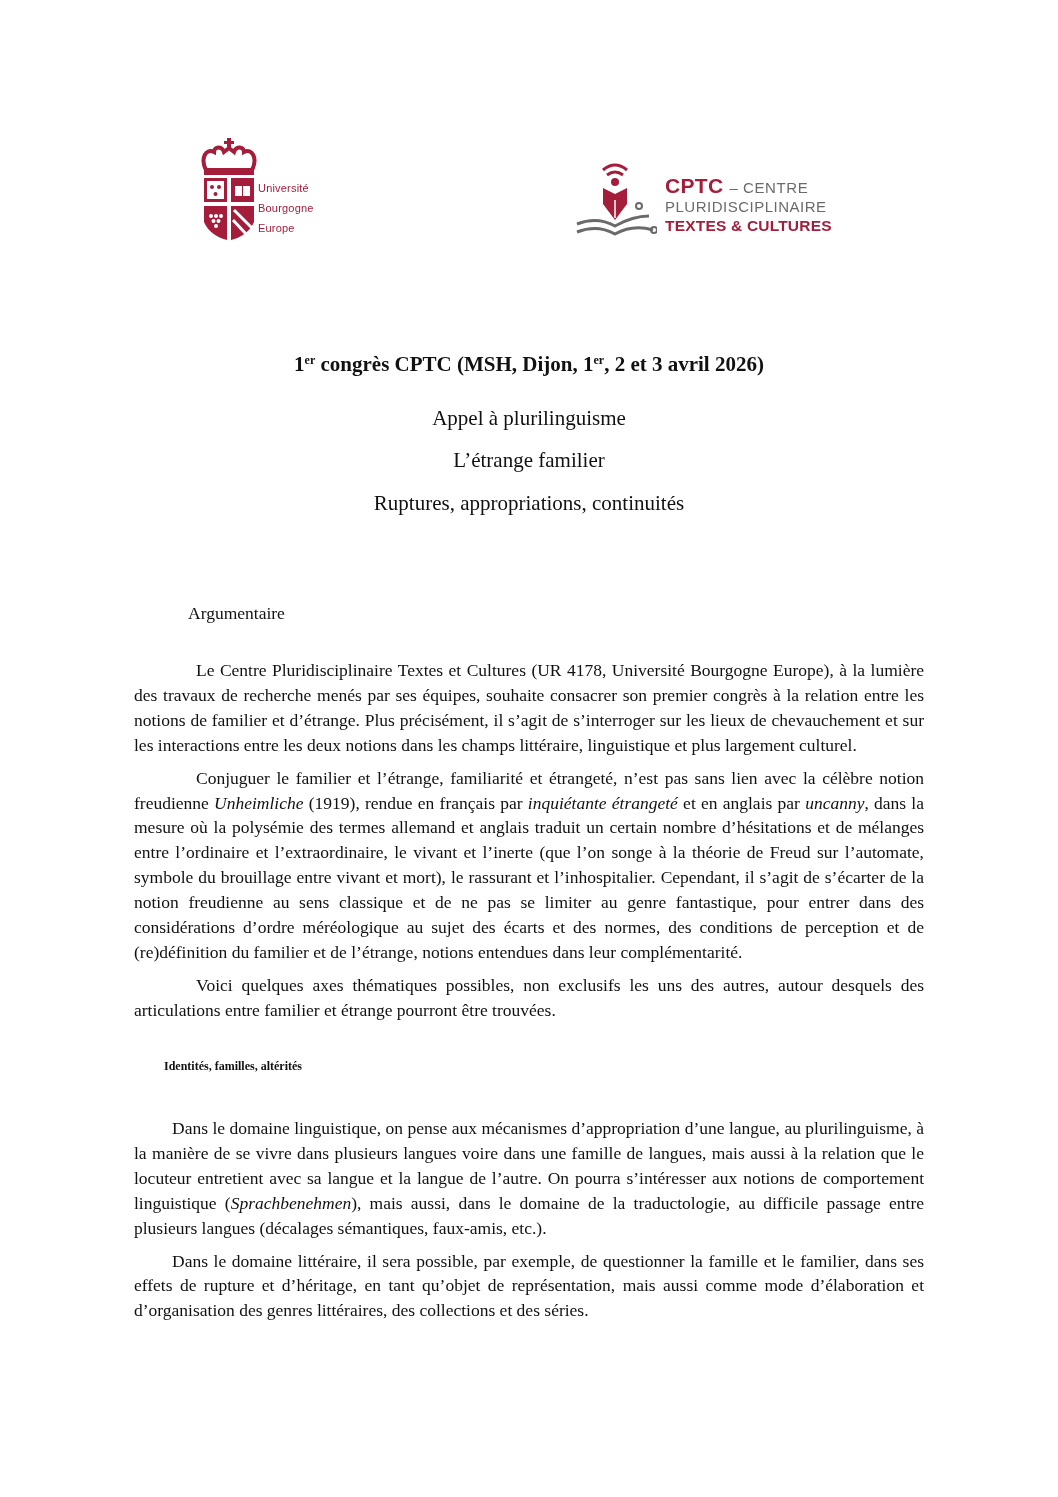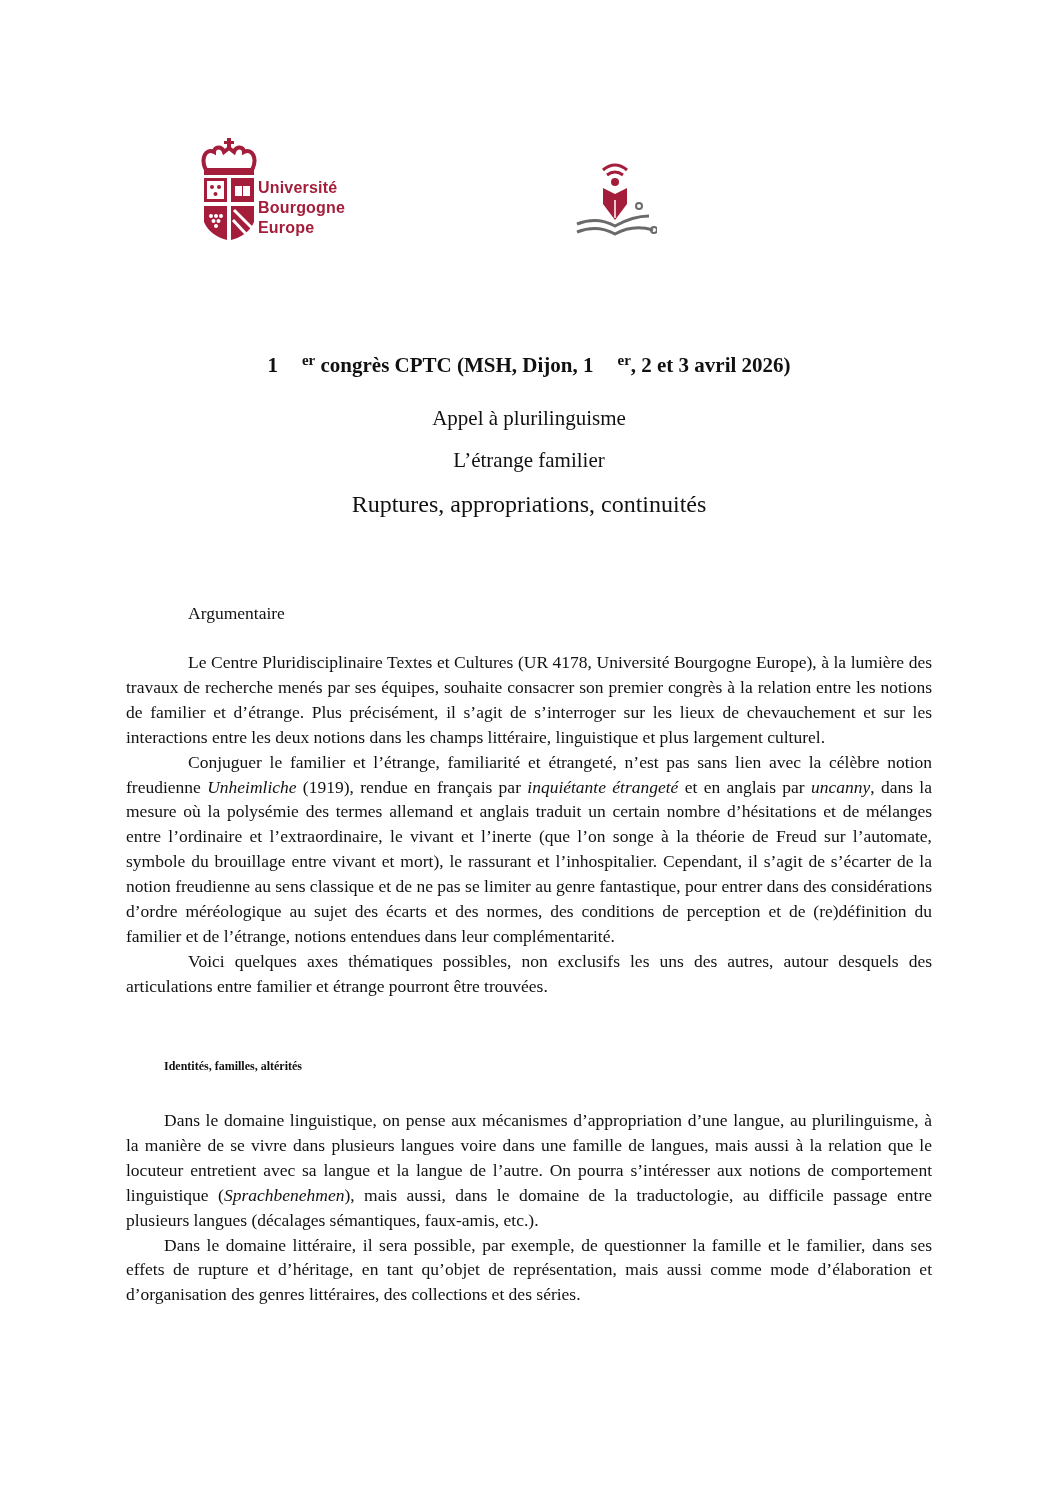--- a/index.html
+++ b/index.html
@@ -1,36 +1,36 @@
 <!DOCTYPE html>
 <html><head>
 <meta charset="utf-8">
 <style>
   html, body { margin: 0; padding: 0; background: #ffffff; }
   body { width: 1058px; height: 1497px; position: relative; overflow: hidden;
          font-family: "Liberation Serif", "DejaVu Serif", serif; color: #111; }
   .logo-ub { position: absolute; left: 200px; top: 136px; width: 200px; height: 110px; }
   .logo-ub .text { position: absolute; left: 58px; top: 42px; font-family: "Liberation Sans", "DejaVu Sans", sans-serif;
-                   font-weight: bold; color: #a41d3a; font-size: 16px; line-height: 20px; letter-spacing: 0.2px; }
+                   font-weight: normal; color: #a41d3a; font-size: 11px; line-height: 20px; letter-spacing: 0.2px; }
   .logo-cptc { position: absolute; left: 573px; top: 160px; width: 290px; height: 82px; }
   .logo-cptc .text { position: absolute; left: 92px; top: 16px; font-family: "Liberation Sans", "DejaVu Sans", sans-serif; line-height: 19px; }
   .cptc-line1 .cptc { color: #a41d3a; font-weight: bold; font-size: 21px; letter-spacing: 0.3px; }
   .cptc-line1 .centre { color: #6a6a6a; font-size: 15px; margin-left: 6px; letter-spacing: 0.6px; }
   .cptc-line2 { color: #6a6a6a; font-size: 15px; letter-spacing: 0.5px; }
   .cptc-line3 { color: #a41d3a; font-weight: bold; font-size: 15.5px; letter-spacing: 0.2px; }
   .center { position: absolute; left: 0; width: 1058px; text-align: center; }
   .title1 { top: 352px; font-weight: bold; font-size: 21px; }
-  .title1 sup { font-size: 15px; vertical-align: 7px; margin-left: 24px; }
+  .title1 sup { font-size: 12px; vertical-align: 7px; }
   .title2 { top: 406px; font-size: 21px; }
   .title3 { top: 448px; font-weight: normal; font-size: 21px; }
-  .title4 { top: 491px; font-size: 24px; }
+  .title4 { top: 491px; font-size: 21px; }
   .h-arg { position: absolute; left: 188px; top: 603px; font-weight: normal; font-size: 17.5px; }
   .h-id { position: absolute; left: 164px; top: 1059px; font-weight: bold; font-size: 12px; }
   .block { position: absolute; left: 126px; width: 806px; font-size: 17.5px; line-height: 24.9px; text-align: justify; }
-  .block p { margin: 0; }
+  .block p { margin: 8px; }
   .ind1 { text-indent: 62px; }
   .ind2 { text-indent: 38px; }
   .b1 { top: 650px; }
   .b2 { top: 1108px; }
   em { font-style: italic; }
 </style>
 </head>
 <body>
 
 <div class="logo-ub">
@@ -77,20 +77,27 @@
     <path d="M30 10 Q42 0 54 10" fill="none" stroke="#a41d3a" stroke-width="3"></path>
     <path d="M34 15 Q42 9 50 15" fill="none" stroke="#a41d3a" stroke-width="3"></path>
     <circle cx="42" cy="22" r="4" fill="#a41d3a"></circle>
     <path d="M30 28 L42 34 L54 28 L54 44 L42 60 L30 44 Z" fill="#a41d3a"></path>
     <line x1="42" y1="40" x2="42" y2="58" stroke="#fff" stroke-width="1.5"></line>
     <path d="M4 64 Q24 56 42 66 Q60 56 76 56" fill="none" stroke="#6a6a6a" stroke-width="3"></path>
     <path d="M4 72 Q24 64 42 74 Q60 64 80 70" fill="none" stroke="#6a6a6a" stroke-width="3"></path>
     <circle cx="66" cy="46" r="3" fill="none" stroke="#6a6a6a" stroke-width="2"></circle>
     <circle cx="81" cy="70" r="3" fill="none" stroke="#6a6a6a" stroke-width="2"></circle>
   </svg>
+  <div class="text">
+    <div class="cptc-line1">
+      <span class="cptc">CPTC</span><span class="centre">– CENTRE</span>
+    </div>
+    <div class="cptc-line2">PLURIDISCIPLINAIRE</div>
+    <div class="cptc-line3">TEXTES &amp; CULTURES</div>
+  </div>
 </div>
 
 <div class="center title1"><span>1</span><sup>er</sup><span> congrès CPTC (MSH, Dijon, 1</span><sup>er</sup><span>, 2 et 3 avril 2026)</span></div>
 <div class="center title2">Appel à plurilinguisme</div>
 <div class="center title3">L’étrange familier</div>
 <div class="center title4">Ruptures, appropriations, continuités</div>
 
 <div class="h-arg">Argumentaire</div>
 <div class="block b1">
   <p class="ind1">Le Centre Pluridisciplinaire Textes et Cultures (UR 4178, Université Bourgogne Europe), à la lumière des travaux de recherche menés par ses équipes, souhaite consacrer son premier congrès à la relation entre les notions de familier et d’étrange. Plus précisément, il s’agit de s’interroger sur les lieux de chevauchement et sur les interactions entre les deux notions dans les champs littéraire, linguistique et plus largement culturel.</p>

